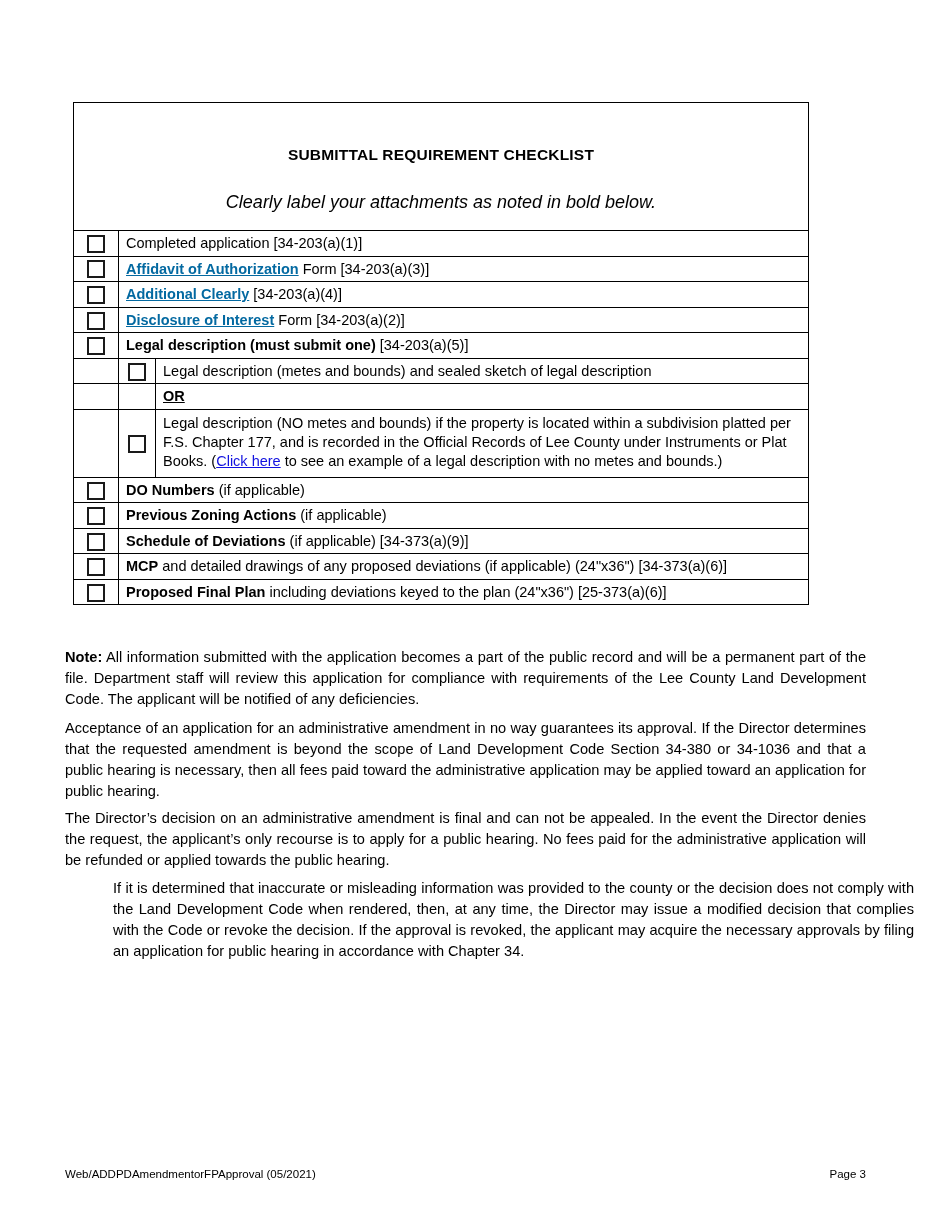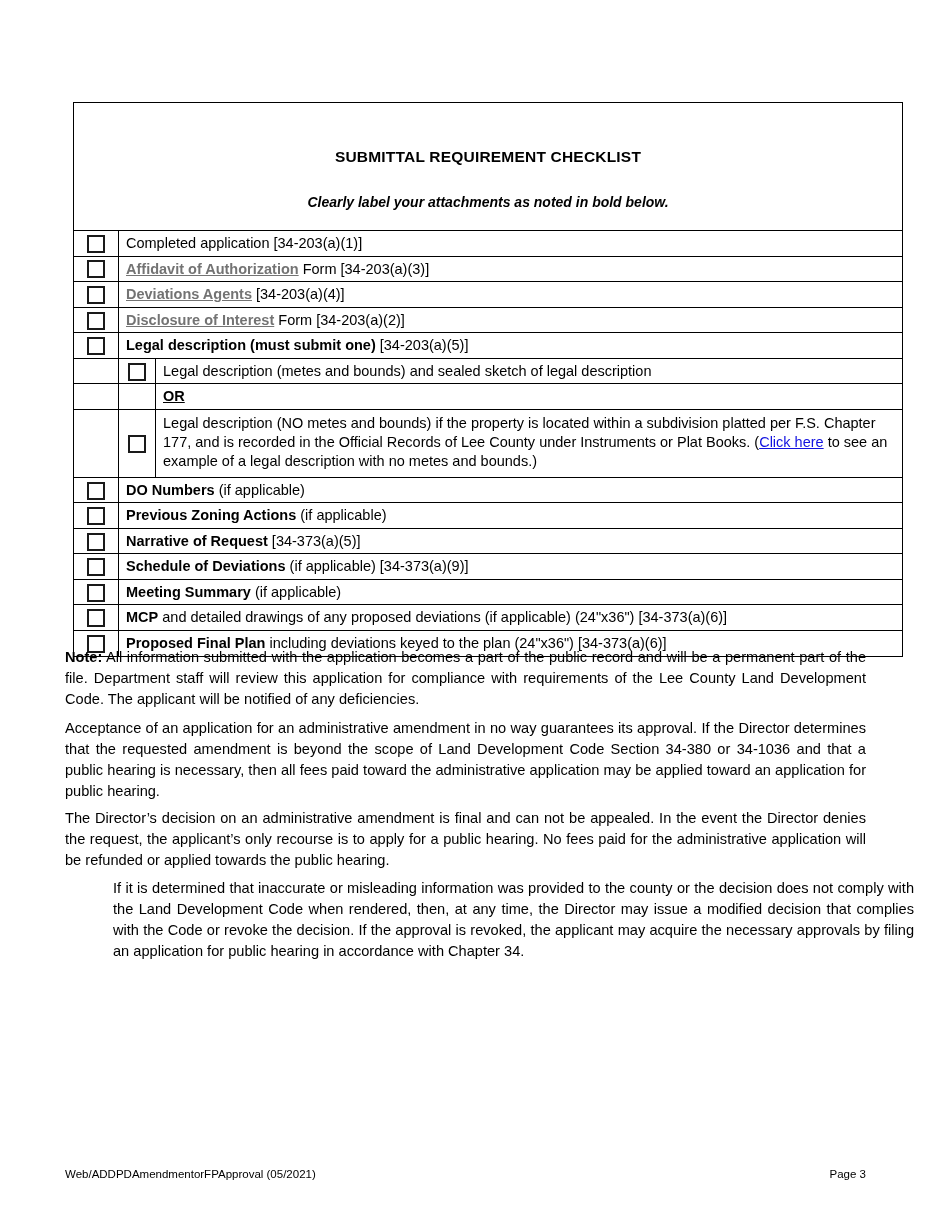--- a/index.html
+++ b/index.html
@@ -22,21 +22,21 @@
     width: 950px;
     height: 1230px;
     overflow: hidden;
   }
 
   
   .checklist-table {
     position: absolute;
     left: 73px;
     top: 102px;
-    width: 830px;
+    width: 736px;
     border-collapse: collapse;
     table-layout: fixed;
   }
   .checklist-table td {
     border: 1px solid #000000;
     padding: 0;
     vertical-align: middle;
     font-size: 14.5px;
     line-height: 1.28;
   }
@@ -49,23 +49,23 @@
     text-align: center;
     vertical-align: top;
     padding-top: 26px !important;
   }
   .hdr-title {
     font-weight: bold;
     font-size: 15.5px;
     letter-spacing: .2px;
   }
   .hdr-sub {
-    font-weight: bold;
+    font-weight: normal;
     font-style: italic;
-    font-size: 14px;
+    font-size: 18px;
     margin-top: 27px;
   }
 
   .cb-cell {
     text-align: center;
     vertical-align: middle;
   }
   .cbox {
     display: inline-block;
     width: 14px;
@@ -82,21 +82,21 @@
   .txt-cell.multi {
     padding: 4px 6px 5px 7px !important;
     line-height: 1.33;
     margin-top: 48px;
   }
   .row-h { height: 21px; }
 
   .b { font-weight: bold; }
 
   .lnk {
-    color: #737373;
+    color: #0369a1;
     font-weight: bold;
     text-decoration: underline;
   }
   .lnk-plain {
     color: #1212e0;
     text-decoration: underline;
   }
   .or-text {
     font-weight: bold;
     text-decoration: underline;
@@ -150,21 +150,21 @@
     <tr class="row-h">
           <td class="cb-cell"><span class="cbox"></span></td>
           <td class="txt-cell" colspan="2"><span>Completed application  [34-203(a)(1)]</span></td>
         </tr>
         <tr class="row-h">
           <td class="cb-cell"><span class="cbox"></span></td>
           <td class="txt-cell" colspan="2"><span class="lnk">Affidavit of Authorization</span><span> Form  [34-203(a)(3)]</span></td>
         </tr>
         <tr class="row-h">
           <td class="cb-cell"><span class="cbox"></span></td>
-          <td class="txt-cell" colspan="2"><span class="lnk">Deviations Agents</span><span> [34-203(a)(4)]</span></td>
+          <td class="txt-cell" colspan="2"><span class="lnk">Additional Clearly</span><span> [34-203(a)(4)]</span></td>
         </tr>
         <tr class="row-h">
           <td class="cb-cell"><span class="cbox"></span></td>
           <td class="txt-cell" colspan="2"><span class="lnk">Disclosure of Interest</span><span> Form  [34-203(a)(2)]</span></td>
         </tr>
         <tr class="row-h">
           <td class="cb-cell"><span class="cbox"></span></td>
           <td class="txt-cell" colspan="2"><span class="b">Legal description (must submit one)</span><span> [34-203(a)(5)]</span></td>
         </tr>
         <tr class="row-h">
@@ -185,37 +185,29 @@
         <tr class="row-h">
           <td class="cb-cell"><span class="cbox"></span></td>
           <td class="txt-cell" colspan="2"><span class="b">DO Numbers</span><span> (if applicable)</span></td>
         </tr>
         <tr class="row-h">
           <td class="cb-cell"><span class="cbox"></span></td>
           <td class="txt-cell" colspan="2"><span class="b">Previous Zoning Actions</span><span> (if applicable)</span></td>
         </tr>
         <tr class="row-h">
           <td class="cb-cell"><span class="cbox"></span></td>
-          <td class="txt-cell" colspan="2"><span class="b">Narrative of Request</span><span> [34-373(a)(5)]</span></td>
-        </tr>
-        <tr class="row-h">
-          <td class="cb-cell"><span class="cbox"></span></td>
           <td class="txt-cell" colspan="2"><span class="b">Schedule of Deviations</span><span> (if applicable) [34-373(a)(9)]</span></td>
         </tr>
         <tr class="row-h">
           <td class="cb-cell"><span class="cbox"></span></td>
-          <td class="txt-cell" colspan="2"><span class="b">Meeting Summary</span><span> (if applicable)</span></td>
-        </tr>
-        <tr class="row-h">
-          <td class="cb-cell"><span class="cbox"></span></td>
           <td class="txt-cell" colspan="2"><span class="b">MCP</span><span> and detailed drawings of any proposed deviations (if applicable) (24"x36")  [34-373(a)(6)]</span></td>
         </tr>
         <tr class="row-h">
           <td class="cb-cell"><span class="cbox"></span></td>
-          <td class="txt-cell" colspan="2"><span class="b">Proposed Final Plan</span><span> including deviations keyed to the plan (24"x36") [34-373(a)(6)]</span></td>
+          <td class="txt-cell" colspan="2"><span class="b">Proposed Final Plan</span><span> including deviations keyed to the plan (24"x36") [25-373(a)(6)]</span></td>
         </tr>
       </tbody>
   </table>
 
   <div class="body-text p1">
     <span class="b">Note:</span><span>  All information submitted with the application becomes a part of the public record and will be a permanent part of the file.  Department staff will review this application for compliance with requirements of the Lee County Land Development Code.  The applicant will be notified of any deficiencies.</span>
   </div>
 
   <div class="body-text p2">Acceptance of an application for an administrative amendment in no way guarantees its approval.  If the Director determines that the requested amendment is beyond the scope of Land Development Code Section 34-380 or 34-1036 and that a public hearing is necessary, then all fees paid toward the administrative application may be applied toward an application for public hearing.</div>
 

